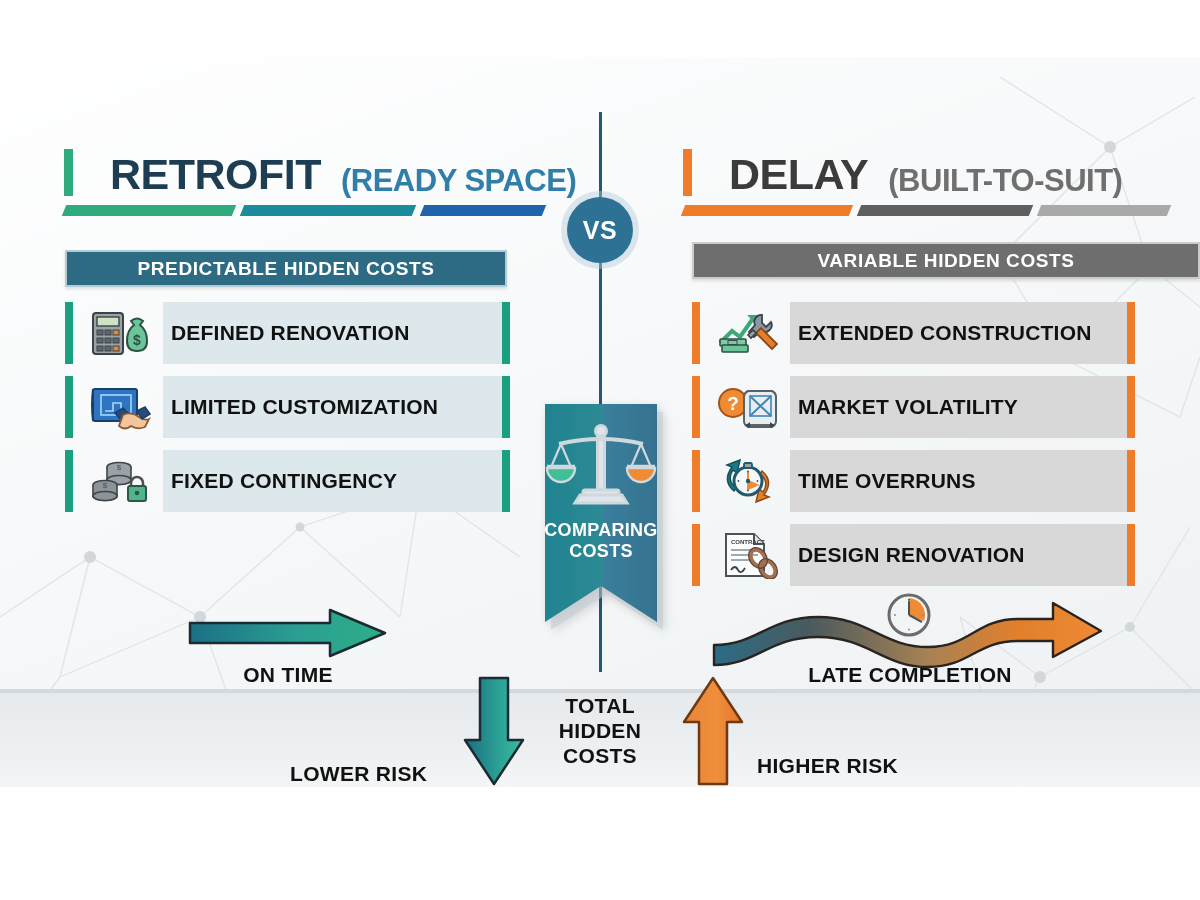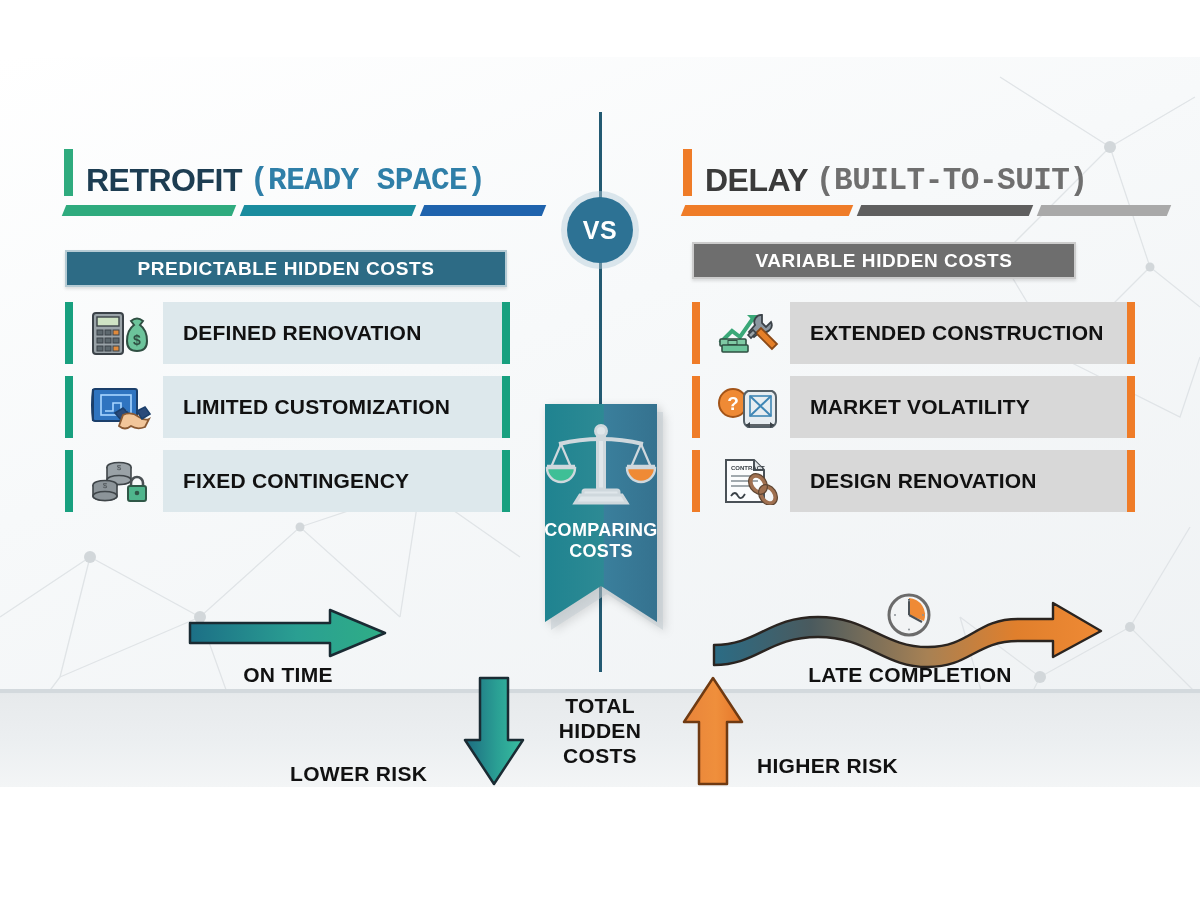--- a/index.html
+++ b/index.html
@@ -49,22 +49,22 @@
     color:#ffffff; font-weight:bold; font-size:25px; letter-spacing:.5px;
     z-index:5;
   }
 
   
   .col-head { position:absolute; }
   .col-head .title-row { display:flex; align-items:flex-end; }
   .vbar { width:9px; height:47px; margin-right:13px; }
   .vbar.left  { background:#2fab7e; }
   .vbar.right { background:#ef7c28; }
-  .h-main { font-size:32px; font-weight:bold; letter-spacing:-0.5px; line-height:1; }
-  .h-sub  { font-size:31px; font-weight:bold; letter-spacing:-0.5px; line-height:1; margin-left:8px;font-family:Liberation Mono, monospace; }
+  .h-main { font-size:43px; font-weight:bold; letter-spacing:-0.5px; line-height:1;margin-left:24px; }
+  .h-sub  { font-size:31px; font-weight:bold; letter-spacing:-0.5px; line-height:1; margin-left:20px; }
   .left .h-main { color:#1d3d52; }
   .left .h-sub  { color:#2f7fa8; }
   .right .h-main { color:#3b3b3b; }
   .right .h-sub  { color:#6f6f6f; }
 
   .underline { display:flex; margin-top:9px; height:11px; gap:8px; }
   .underline .seg { transform:skewX(-22deg); }
   .ul-l1 { width:170px; background:#2fab7e; }
   .ul-l2 { width:172px; background:#1a8c9e; }
   .ul-l3 { width:122px; background:#1f63ad; }
@@ -91,21 +91,21 @@
   .row.r .accent { background:#ef7c28; }
   .row .iconcell {
     width:84px; flex:0 0 84px;
     display:flex; align-items:center; justify-content:center;
     margin-left:6px;
   }
   .row.l .iconcell { background:transparent; }
   .row .labelcell {
     flex:1 1 auto;
     display:flex; align-items:center;
-    padding-left:20px;
+    padding-left:8px;
     font-size:21px; font-weight:bold; color:#111111; letter-spacing:.2px;
   }
   .row.l .labelcell { background:#dde8ec; }
   .row.r .labelcell { background:#d8d8d8; }
   .row .accent-end { width:8px; flex:0 0 8px; }
   .row.l .accent-end { background:#18a07f; }
   .row.r .accent-end { background:#ef7c28; }
 
   
   .ribbon {
@@ -194,21 +194,21 @@
         <div class="h-sub">(BUILT-TO-SUIT)</div>
       </div>
       <div class="underline">
         <div class="seg ul-r1"></div>
         <div class="seg ul-r2"></div>
         <div class="seg ul-r3"></div>
       </div>
     </div>
 
     <div class="sect-bar l" style="left:65px; top:185px; width:442px;margin-top:8px;">PREDICTABLE HIDDEN COSTS</div>
-    <div class="sect-bar r" style="left:692px; top:185px; width:384px;">VARIABLE HIDDEN COSTS</div>
+    <div class="sect-bar r" style="left:692px; top:185px; width:508px;">VARIABLE HIDDEN COSTS</div>
 
     <div class="rows" style="left:65px; top:245px; width:445px;">
 
       <div class="row l">
         <div class="accent"></div>
         <div class="iconcell">
           <svg width="64" height="48" viewBox="0 0 64 48">
             <rect x="4" y="4" width="30" height="41" rx="3" fill="#9aa3a8" stroke="#3b4248" stroke-width="2"></rect>
             <rect x="8" y="8" width="22" height="9" fill="#cfe3c4" stroke="#3b4248" stroke-width="1.4"></rect>
             <g fill="#5d686e" stroke="#3b4248" stroke-width="1">
@@ -308,20 +308,41 @@
             <rect x="34" y="13" width="21" height="20" fill="none" stroke="#3f86b5" stroke-width="1.6"></rect>
             <path d="M34 13 L55 33 M55 13 L34 33" stroke="#3f86b5" stroke-width="2"></path>
             <path d="M30 42 h28" stroke="#3b4248" stroke-width="1.6"></path>
             <path d="M30 42 l4 -3 v6 z M58 42 l-4 -3 v6 z" fill="#3b4248"></path>
           </svg>
         </div>
         <div class="labelcell">MARKET VOLATILITY</div>
         <div class="accent-end"></div>
       </div>
 
+      <div class="row r">
+        <div class="accent"></div>
+        <div class="iconcell">
+          <svg width="64" height="48" viewBox="0 0 64 48">
+            <path d="M46 14 q12 10 2 24 l5 2 -13 5 3 -13 4 3 q7 -10 -3 -18 z" fill="#e57f28" stroke="#8a4a18" stroke-width="1.5"></path>
+            <path d="M18 34 q-12 -10 -2 -24 l-5 -2 13 -5 -3 13 -4 -3 q-7 10 3 18 z" fill="#1f7a88" stroke="#12505a" stroke-width="1.5"></path>
+            <circle cx="32" cy="24" r="14" fill="#f5f7f8" stroke="#22596b" stroke-width="3"></circle>
+            <rect x="28" y="6" width="8" height="5" rx="1.5" fill="#9aa3a8" stroke="#22596b" stroke-width="1.8"></rect>
+            <path d="M32 24 L32 14 M32 24 L41 28 L32 32 Z" fill="#ef8a35" stroke="#ef8a35" stroke-width="2"></path>
+            <circle cx="32" cy="24" r="2.2" fill="#22596b"></circle>
+            <g fill="#22596b">
+              <circle cx="32" cy="14.5" r="0.9"></circle>
+                <circle cx="41.5" cy="24" r="0.9"></circle>
+              <circle cx="32" cy="33.5" r="0.9"></circle>
+                <circle cx="22.5" cy="24" r="0.9"></circle>
+            </g>
+          </svg>
+        </div>
+        <div class="labelcell">TIME OVERRUNS</div>
+        <div class="accent-end"></div>
+      </div>
 
       <div class="row r">
         <div class="accent"></div>
         <div class="iconcell">
           <svg width="64" height="48" viewBox="0 0 64 48">
             <path d="M10 3 h28 l10 10 v32 h-38 z" fill="#fbfcfd" stroke="#4a5157" stroke-width="2"></path>
             <path d="M38 3 v10 h10" fill="#e2e6e9" stroke="#4a5157" stroke-width="2"></path>
             <text x="15" y="13" font-size="6" font-weight="bold" fill="#3b4248" font-family="'Liberation Sans',sans-serif">CONTRACT</text>
             <g stroke="#8b949a" stroke-width="1.6">
               <path d="M15 19 h27"></path>

